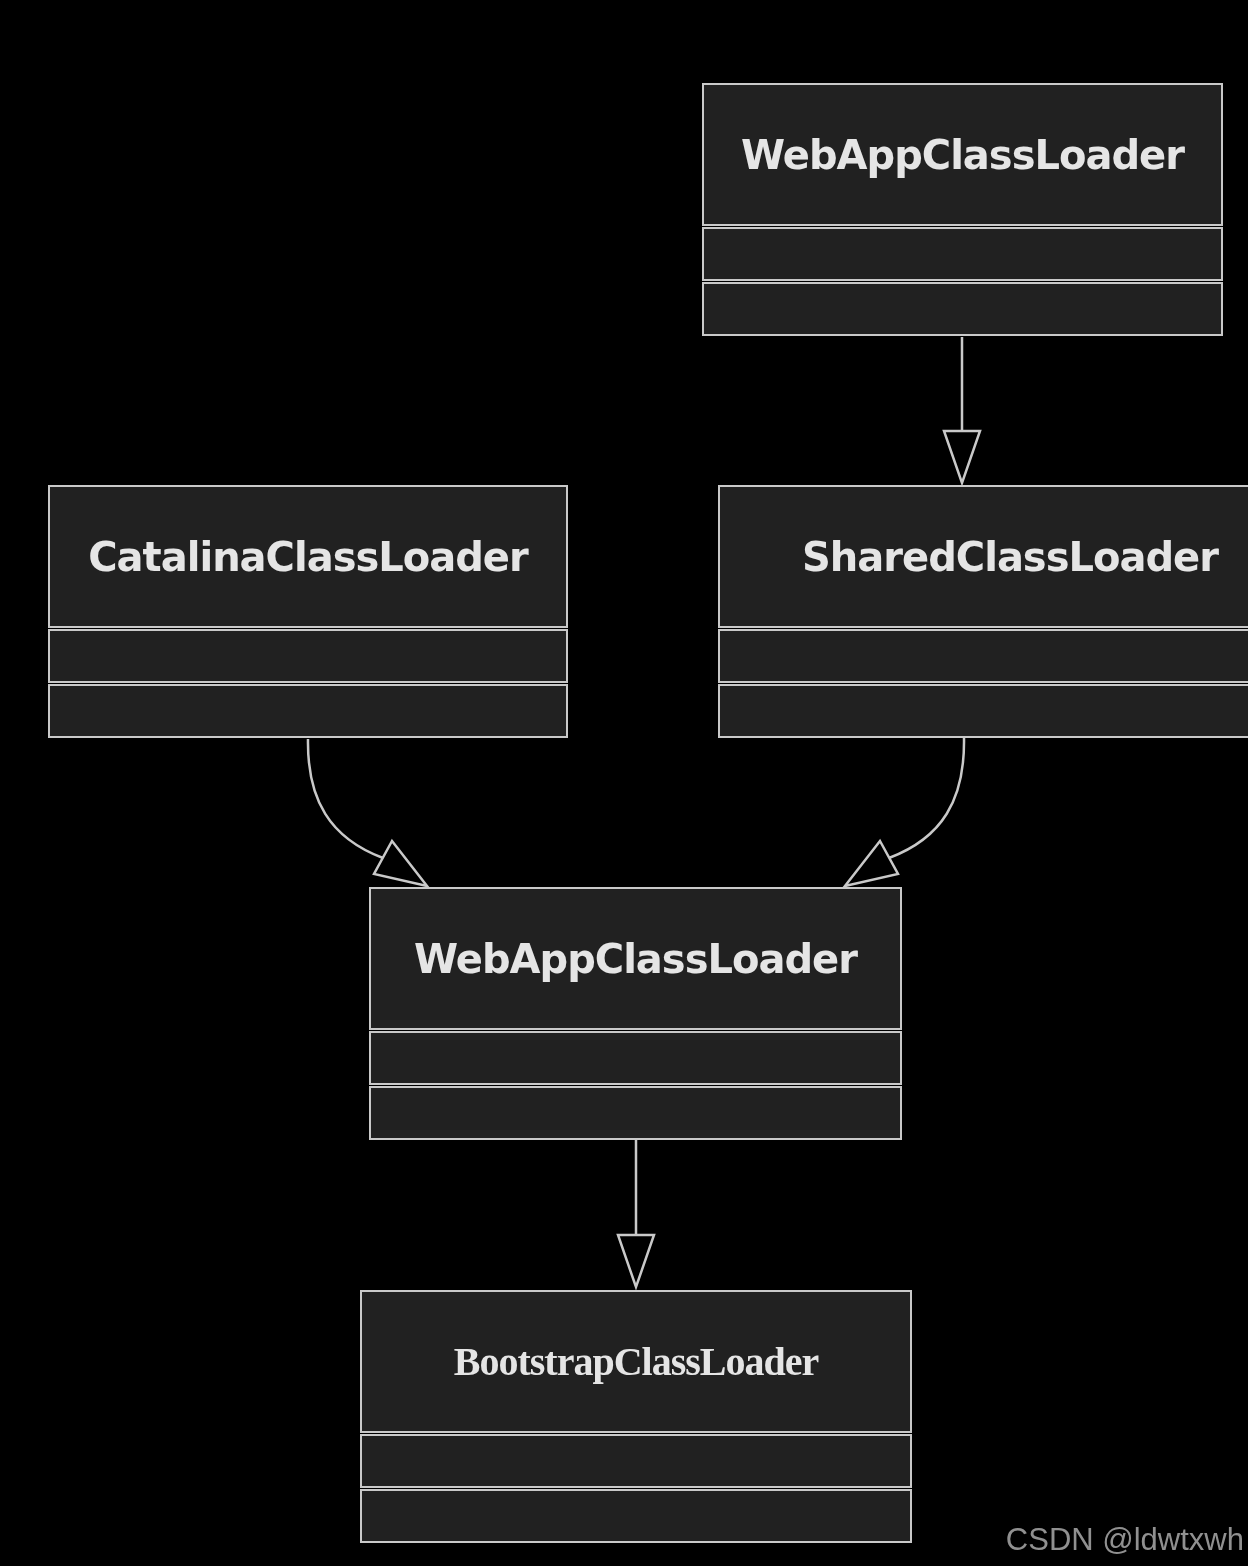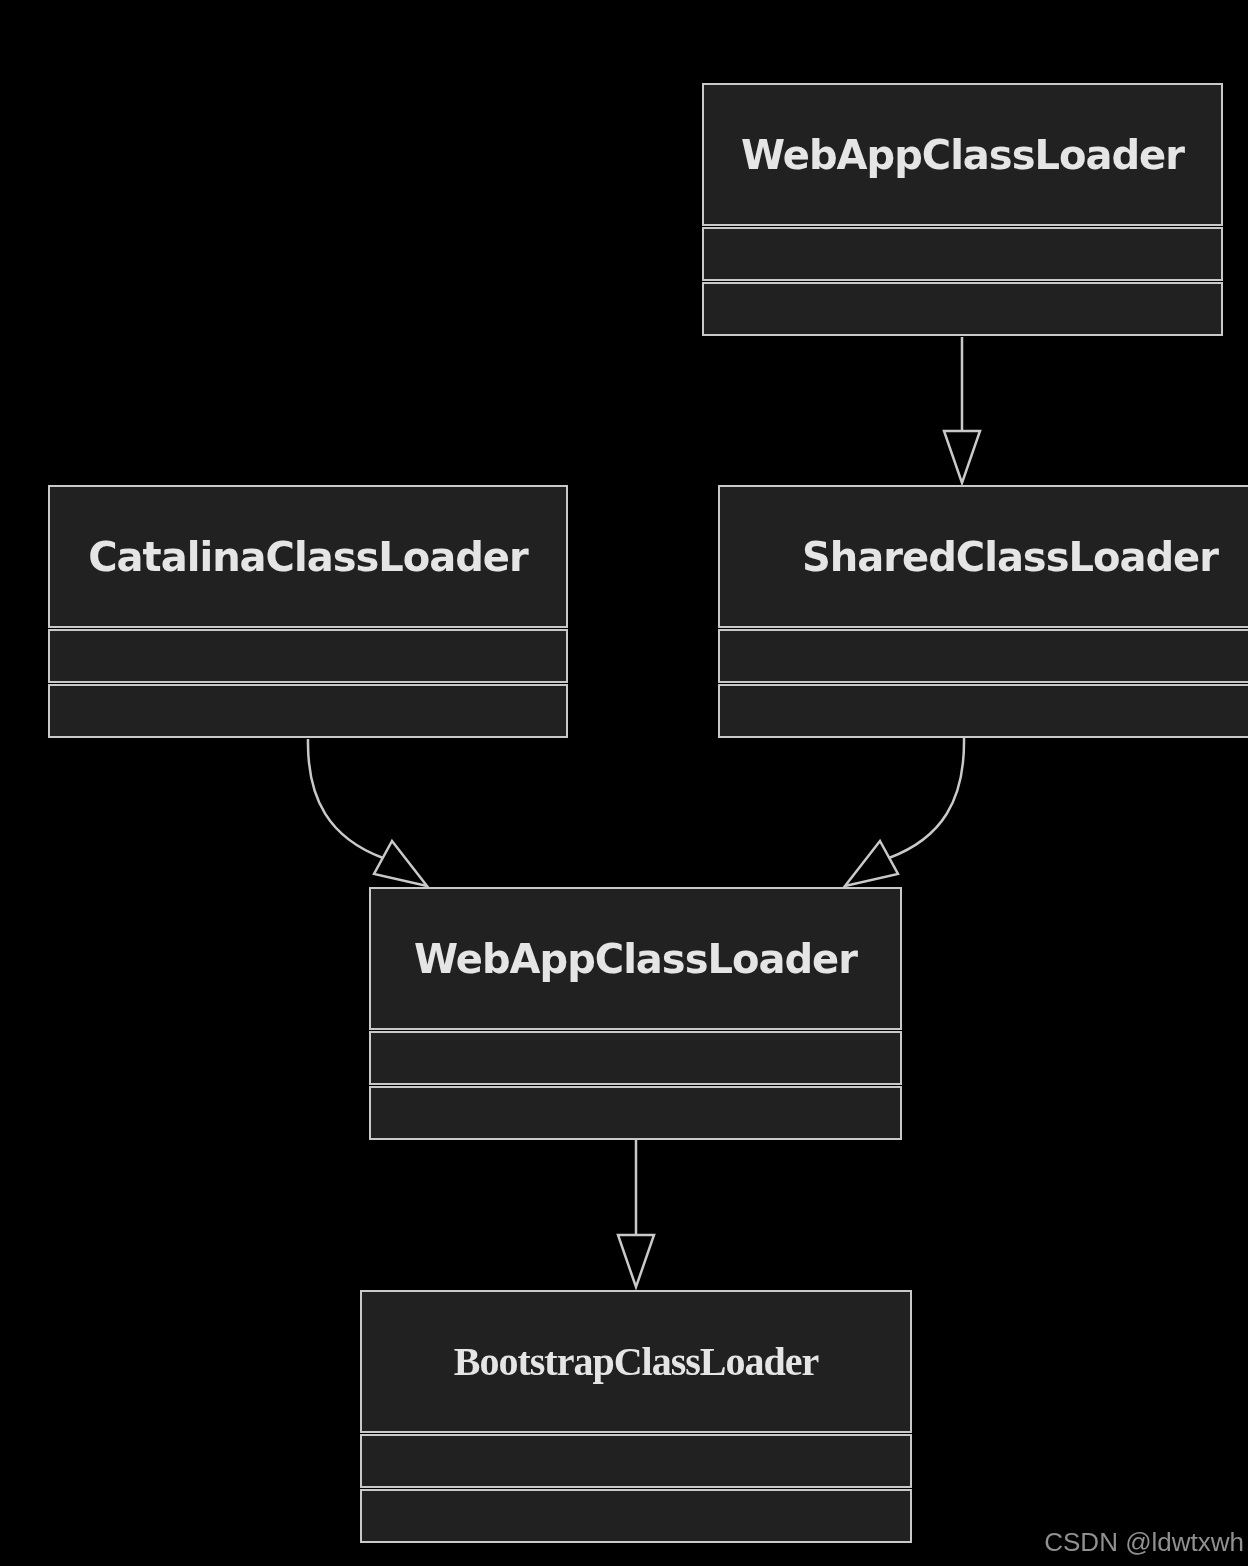--- a/index.html
+++ b/index.html
@@ -64,21 +64,21 @@
   #box-catalina  { left: 48px;  top: 485px;  width: 520px; border-radius: 19px; }
   #box-shared    { left: 718px; top: 485px;  width: 584px; }
   #box-common    { left: 369px; top: 887px;  width: 533px; }
   #box-bootstrap { left: 360px; top: 1290px; width: 552px; font-family: Liberation Serif, serif; }
   .watermark {
     position: absolute;
     right: 4px;
     bottom: 8px;
     color: #909090;
     font-family: "Liberation Sans", sans-serif;
-    font-size: 26px;
+    font-size: 31px;
     white-space: nowrap;
   }
 </style>
 </head>
 <body>
 
 <div class="canvas">
 
   <svg class="edges-layer" viewBox="0 0 1248 1566" xmlns="http://www.w3.org/2000/svg">
 

